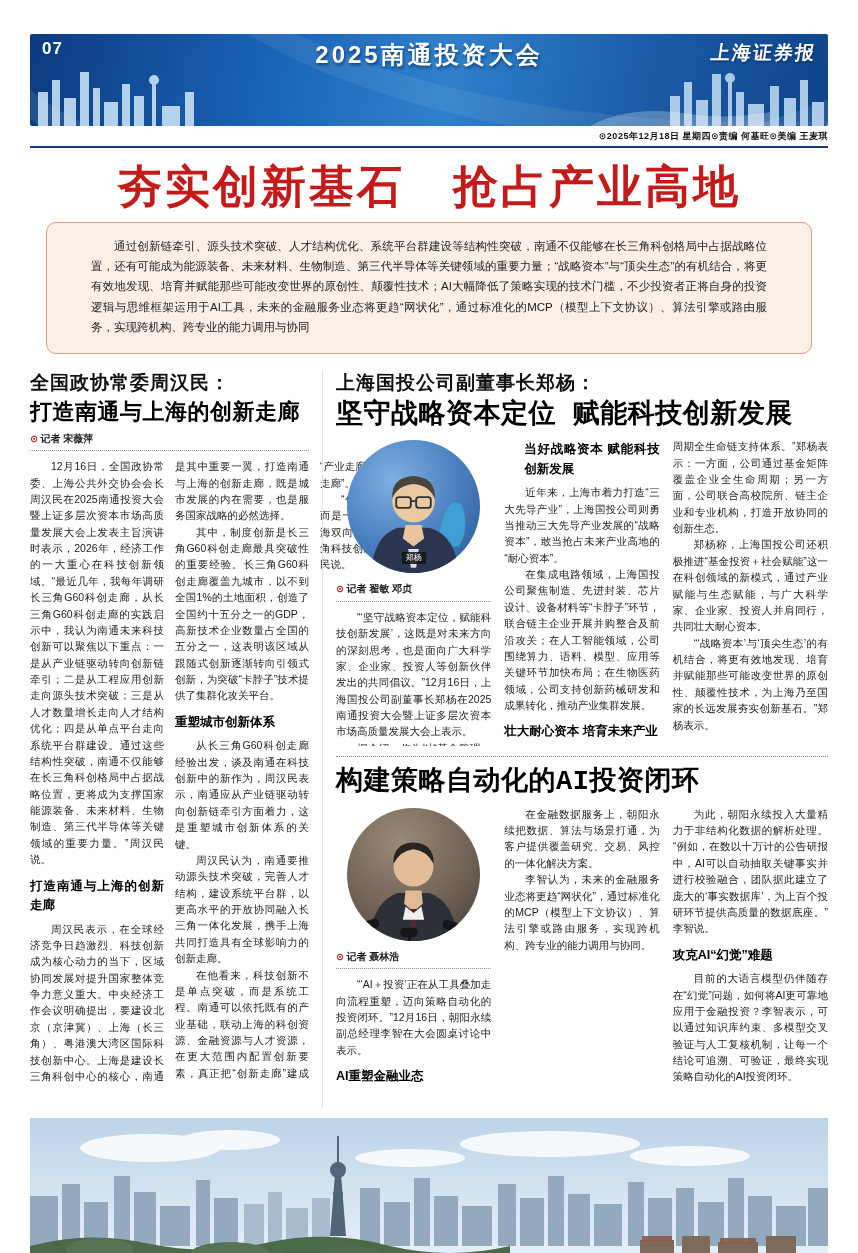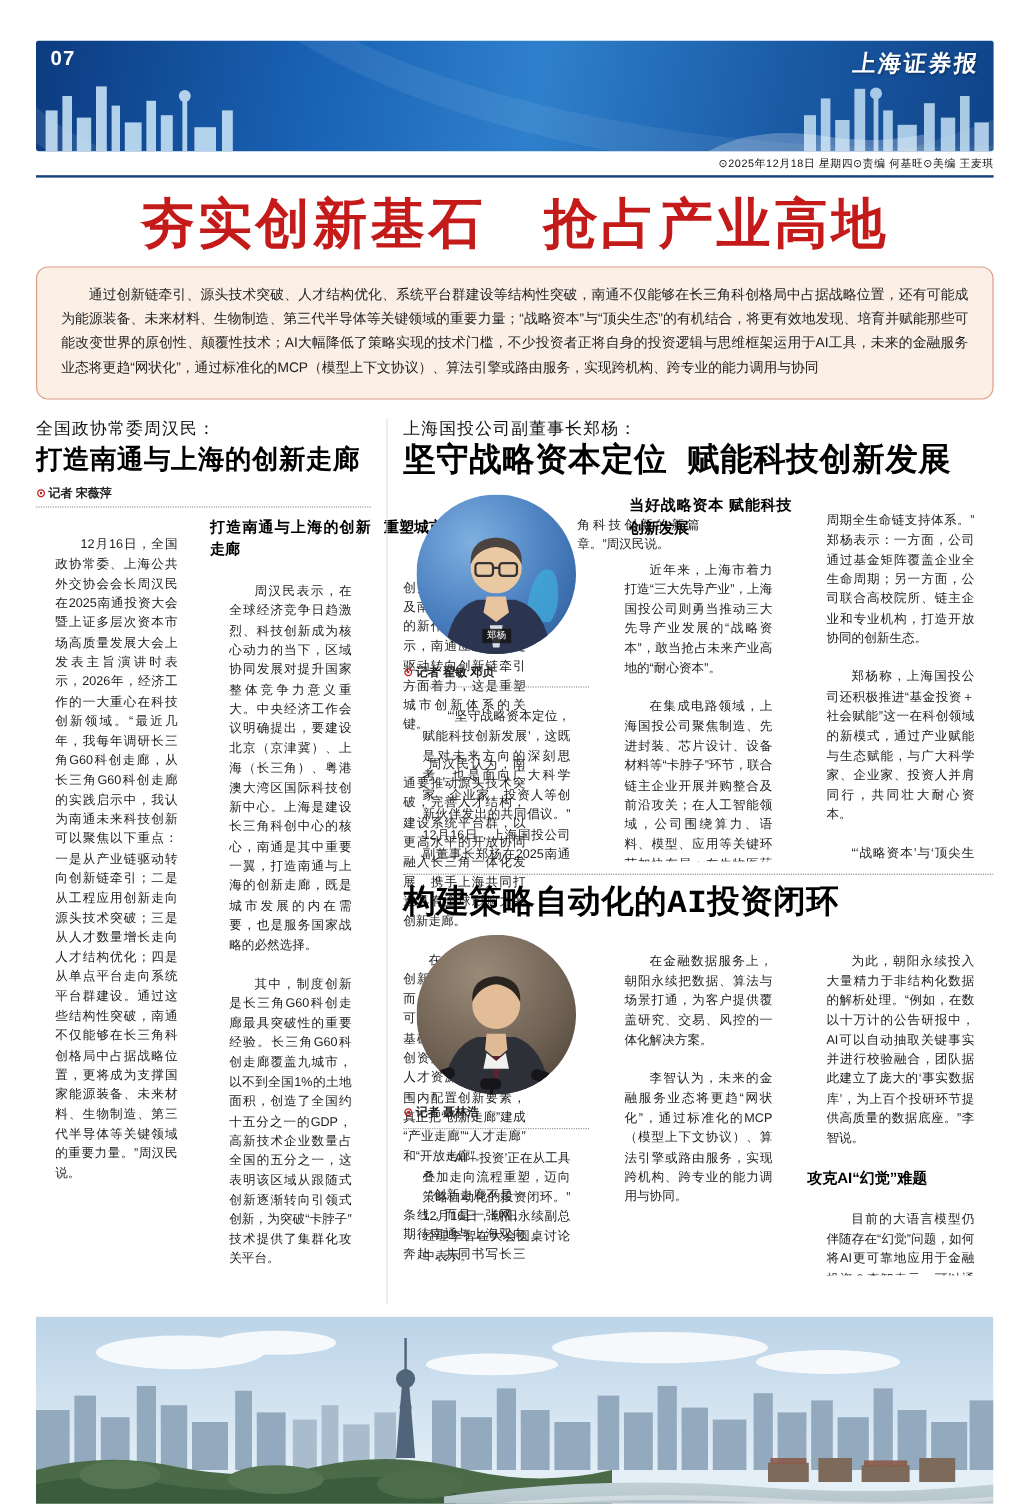--- a/index.html
+++ b/index.html
@@ -17,43 +17,43 @@
   .swoosh.s2{top:-300px;left:120px;border-color:rgba(255,255,255,0.07);transform:rotate(4deg);}
   .banner-skyline{position:absolute;bottom:0;left:0;width:100%;height:64px;}
   .page-num{position:absolute;top:5px;left:12px;color:#fff;font-size:17px;font-weight:bold;letter-spacing:1px;}
   .banner-titles{position:absolute;top:7px;left:0;right:0;text-align:center;color:#fff;}
   .bt1{font-size:24px;font-weight:800;line-height:28px;letter-spacing:3px;text-shadow:1px 2px 3px rgba(5,30,70,.6);}
   .bt2{font-size:19px;font-weight:800;line-height:26px;letter-spacing:2px;text-shadow:1px 2px 3px rgba(5,30,70,.6);}
   .masthead{position:absolute;top:6px;right:12px;color:#fff;
     font-family:"Liberation Serif","DejaVu Serif",serif;font-size:19px;font-weight:bold;
     transform:skewX(-8deg);letter-spacing:2px;text-shadow:1px 1px 2px rgba(5,30,70,.7);}
   
-  .dateline{margin-top:4px;text-align:right;font-size:9px;font-weight:normal;color:#111;letter-spacing:.5px;}
+  .dateline{margin-top:4px;text-align:right;font-size:9px;font-weight:bold;color:#111;letter-spacing:.5px;}
   .toprule{border-top:2.5px solid #14407c;margin-top:3px;}
   
   .main-headline{margin:14px 0 10px;text-align:center;color:#c41a1a;
     font-size:45px;font-weight:900;letter-spacing:3px;line-height:1.1;}
   
   .intro-box{border:1px solid #dd9d87;border-radius:10px;background:#fbefe6;
-    padding:13px 20px 15px;margin:4px 0 0;}
+    padding:13px 44px 15px;margin:4px 16px 0;}
   .intro-box p{margin:0;font-size:11.5px;line-height:1.78;text-indent:2em;text-align:justify;color:#222;}
   
   .content{display:flex;gap:13px;margin-top:16px;height:738px;overflow:hidden;}
   .col-left{width:279px;flex:none;}
   .v-divider{width:0;border-left:1px solid #e2e2e2;}
   .col-right{flex:1;min-width:0;}
-  .kicker{font-size:14px;font-weight:400;letter-spacing:1px;color:#111;}
+  .kicker{font-size:19px;font-weight:700;letter-spacing:1px;color:#111;}
   h2.headline{margin:3px 0 7px;font-size:22px;font-weight:800;letter-spacing:.5px;color:#000;line-height:1.2;}
   .mid h2.headline,.bottom h2.headline{font-size:27px;white-space:nowrap;font-family:Liberation Mono, monospace;}
   .byline{font-size:10px;font-weight:bold;color:#222;border-bottom:1.5px dotted #999;
     padding-bottom:4px;margin-bottom:7px;}
   .byline .bullet{color:#c41a1a;margin-right:2px;font-weight:bold;}
   .body-text{font-size:10.5px;line-height:1.56;text-align:justify;color:#1c1c1c;}
   .body2{columns:2;column-gap:11px;column-fill:auto;height:642px;}
-  .body-text p{margin:16px;text-indent:2em;}
+  .body-text p{margin:0;text-indent:2em;}
   .body-text p.noindent{text-indent:0;}
   h3.sub{font-size:12.5px;font-weight:800;margin:9px 0 5px;color:#000;break-after:avoid;}
   h3.sub.first{margin-top:2px;margin-left:20px;}
   .cols3{display:flex;gap:13px;overflow:hidden;}
   .mid .cols3{height:308px;}
   .bottom .cols3{height:286px;}
   .cols3 .c{flex:1;min-width:0;}
   .sep-dotted{border-top:1.5px dotted #8a8a8a;margin:10px 0 9px;}
   
   .photo-circle{width:133px;height:133px;border-radius:50%;margin:2px auto 8px;
@@ -101,20 +101,21 @@
           <rect x="718" y="42" width="16" height="22"></rect>
         <rect x="740" y="24" width="9" height="40"></rect>
           <rect x="754" y="36" width="12" height="28"></rect>
         <rect x="770" y="18" width="8" height="46"></rect>
           <rect x="782" y="40" width="12" height="24"></rect>
       </g>
       <path d="M560,64 Q600,42 660,52 Q700,58 740,50 L740,64 Z" fill="#ffffff" opacity="0.25"></path>
     </svg>
     <div class="page-num">07</div>
     <div class="banner-titles">
+      <div class="bt1">2025南通投资大会</div>
     </div>
     <div class="masthead">上海证券报</div>
   </header>
 
   <div class="dateline">⊙2025年12月18日 星期四⊙责编 何基旺⊙美编 王麦琪</div>
   <div class="toprule"></div>
 
   <h1 class="main-headline">夯实创新基石　抢占产业高地</h1>
 
   <div class="intro-box">

